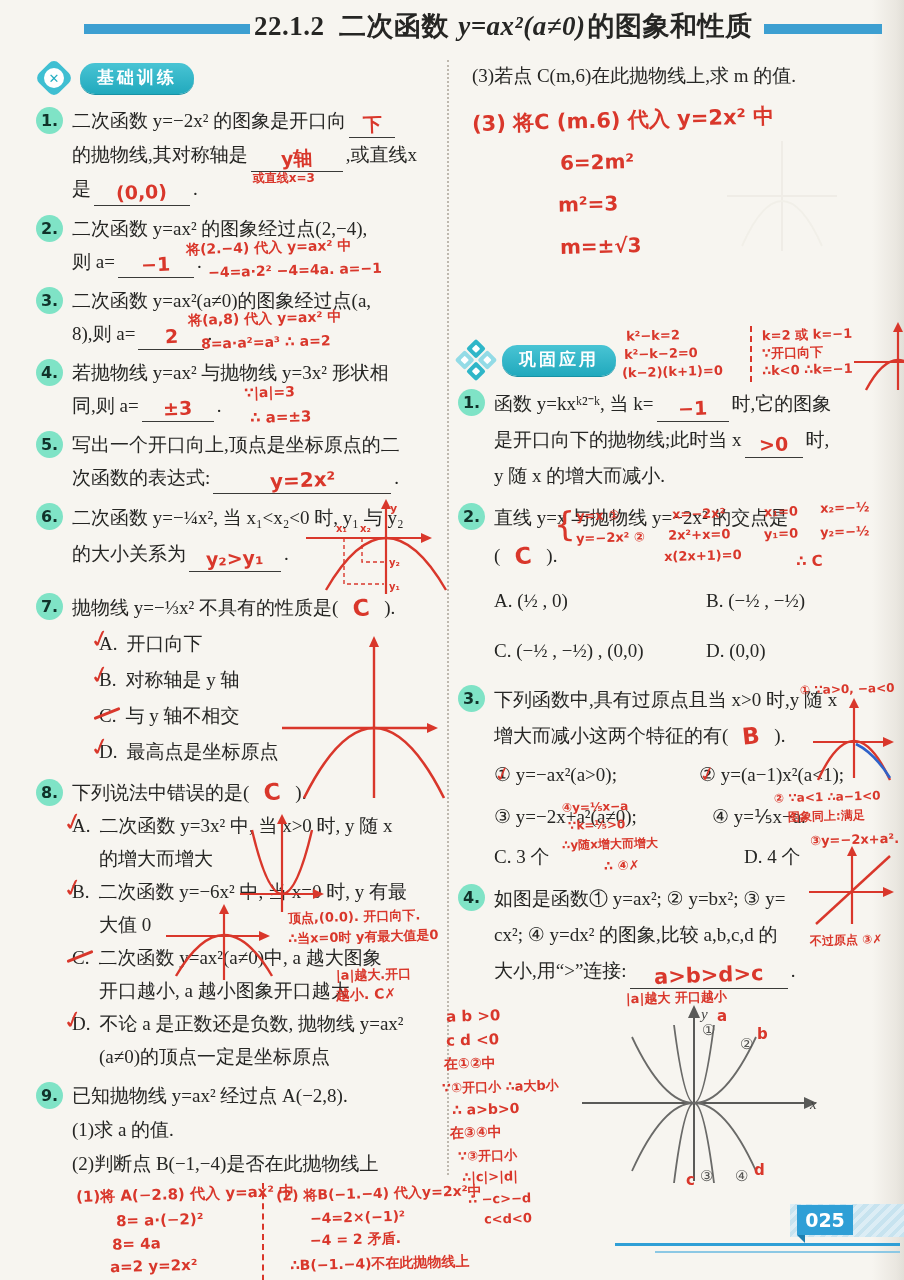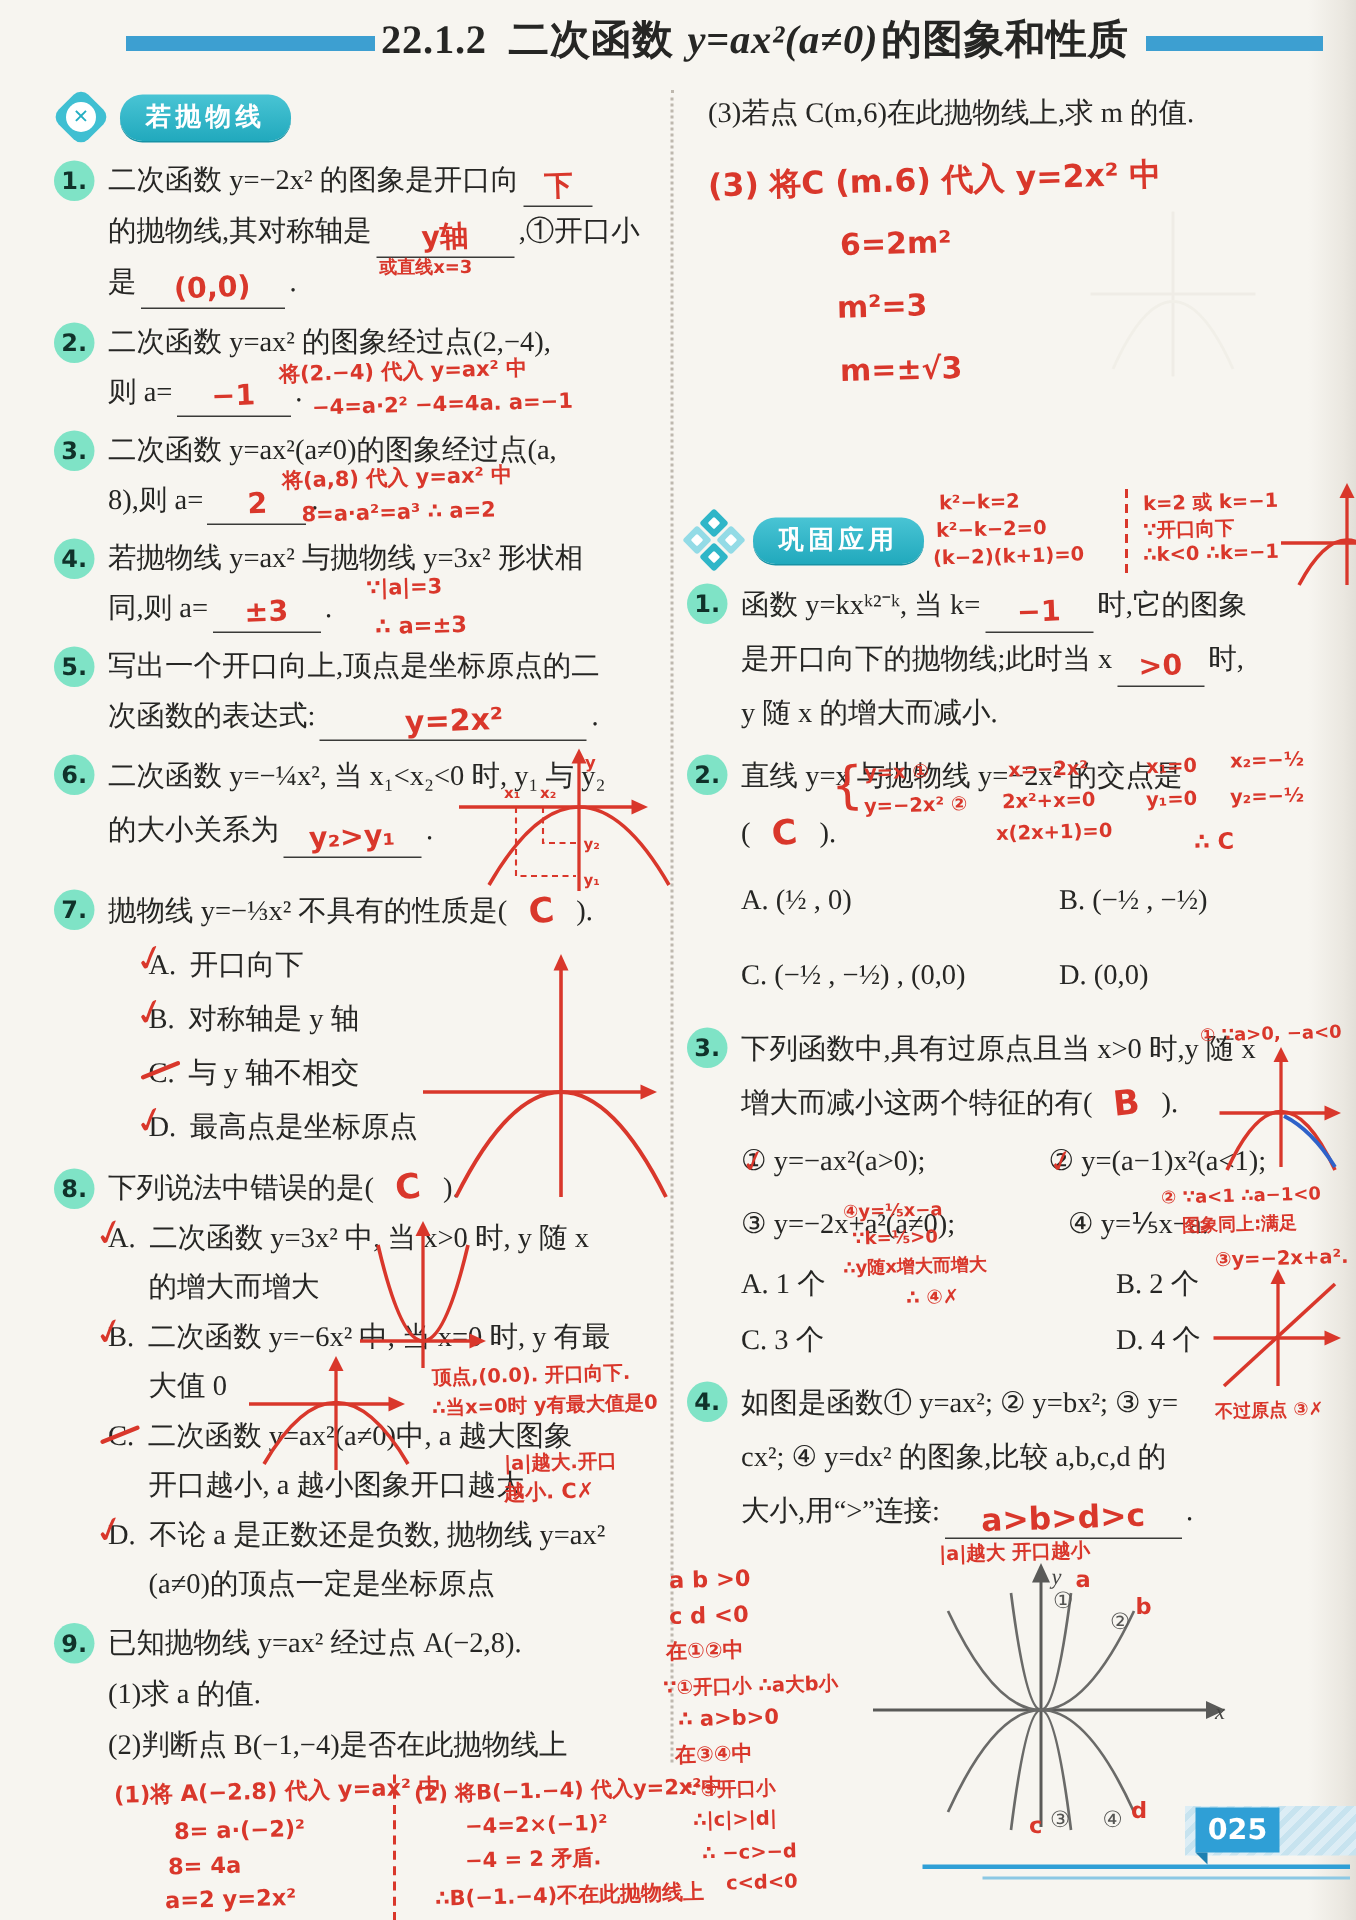--- a/index.html
+++ b/index.html
@@ -84,32 +84,32 @@
 
   <div class="divider"></div>
 
   <div class="col col-l">
 
     <div class="brow">
       <span class="bicon">
           <span class="dia"></span>
           <span class="cir">✕</span>
         </span>
-      <span class="pill">若抛物线</span>
+      <span class="pill">基础训练</span>
     </div>
 
     <div class="q">
       <span class="qn">1.</span>
       <div class="ln ln34"><span>二次函数 y=−2x² 的图象是开口向</span><span class="blank" style="width:46px">
             <span class="ans">下</span>
           </span></div>
       <div class="ln ln34"><span>的抛物线,其对称轴是</span><span class="blank" style="width:92px">
             <span class="ans">y轴</span>
             <span class="nund">或直线x=3</span>
-          </span><span>,①开口小</span></div>
+          </span><span>,或直线x</span></div>
       <div class="ln ln34"><span>是</span><span class="blank" style="width:96px">
             <span class="ans">(0,0)</span>
           </span><span>.</span></div>
     </div>
 
     <div class="q">
       <span class="qn">2.</span>
       <div class="ln"><span>二次函数 y=ax² 的图象经过点(2,−4),</span></div>
       <div class="ln"><span>则 a=</span><span class="blank" style="width:76px">
             <span class="ans">−1</span>
@@ -317,24 +317,20 @@
       <span class="qn">3.</span>
       <div class="ln ln36"><span>下列函数中,具有过原点且当 x&gt;0 时,y 随 x</span></div>
       <div class="ln ln36"><span>增大而减小这两个特征的有(</span><span class="pans">B</span><span>).</span></div>
       <div class="irow">
           <span class="ok" style="width:196px"><span class="chks">✓</span><span>① y=−ax²(a&gt;0);</span></span>
           <span class="ok"><span class="chks">✓</span><span>② y=(a−1)x²(a&lt;1);</span></span>
         </div>
       <div class="irow">
           <span style="width:218px">③ y=−2x+a²(a≠0);</span>
           <span>④ y=⅕x−a.</span>
-        </div>
-      <div class="orow3">
-          <span class="ocell">A. 1 个</span>
-          <span style="margin-left:98px">B. 2 个</span>
         </div>
       <div class="orow3">
           <span class="ocell">C. 3 个</span>
           <span style="margin-left:98px">D. 4 个</span>
         </div>
       <span class="hw" style="left:342px;top:0px;font-size:12px">① ∵a&gt;0, −a&lt;0</span>
       <svg class="sk" style="left:352px;top:16px" width="88" height="86" viewBox="0 0 88 86">
         <line x1="44" y1="80" x2="44" y2="5" stroke="#d9372b" stroke-width="2.2"></line>
           <polygon points="44,0 39,10 49,10" fill="#d9372b"></polygon>
         <line x1="3" y1="44" x2="76" y2="44" stroke="#d9372b" stroke-width="2.2"></line>

